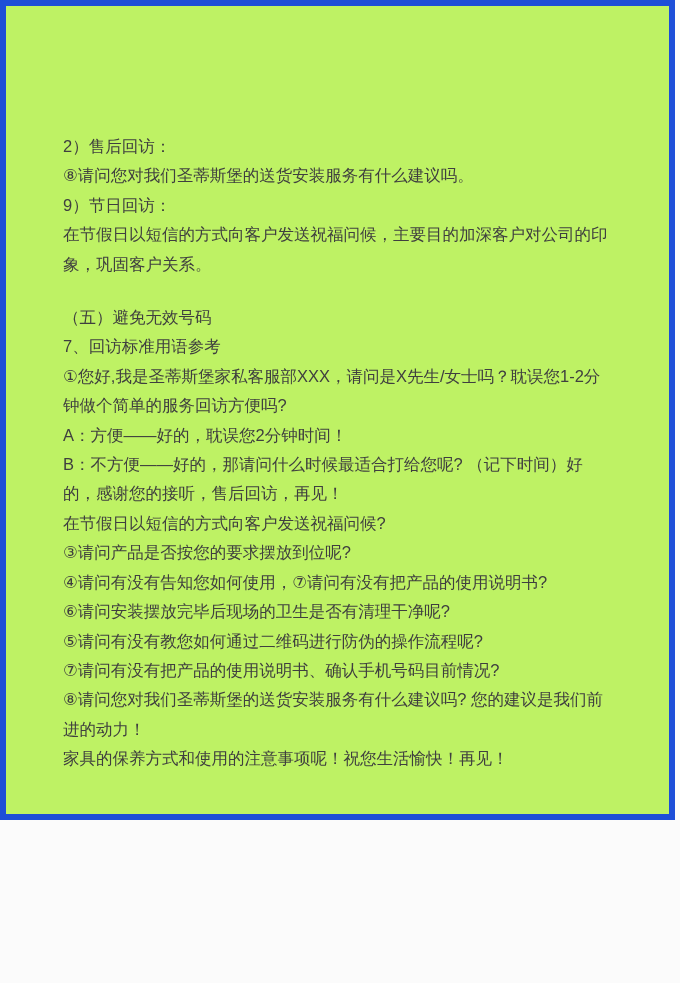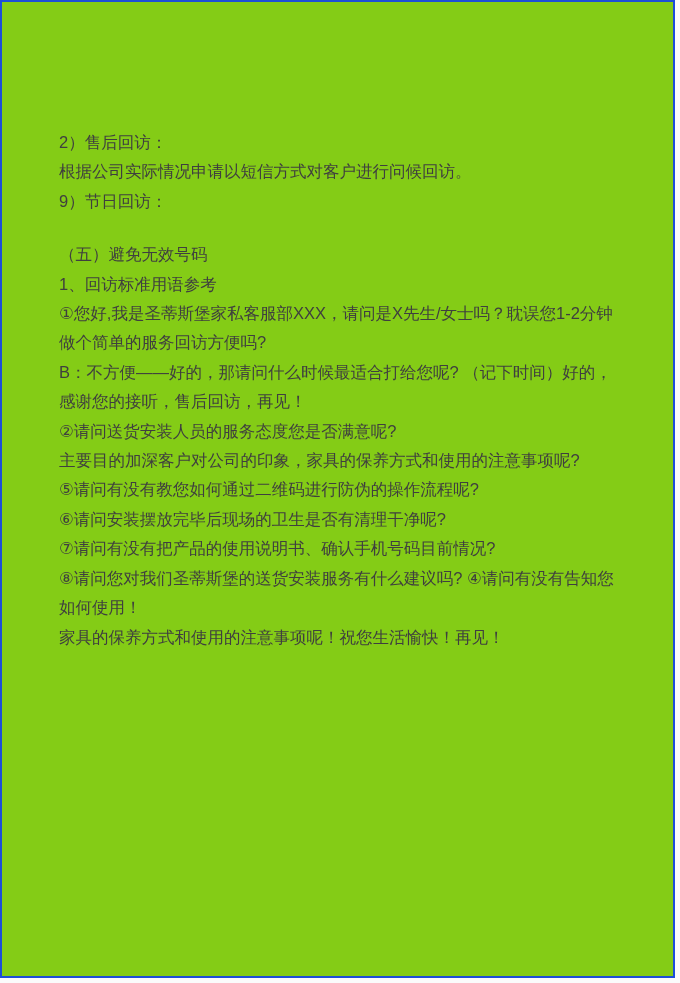--- a/index.html
+++ b/index.html
@@ -8,24 +8,24 @@
     width: 680px;
     height: 983px;
     background: #fbfbfb;
     font-family: "Liberation Sans", "DejaVu Sans", sans-serif;
   }
   .page {
     position: absolute;
     left: 0;
     top: 0;
     width: 675px;
-    height: 978px;
+    height: 820px;
     box-sizing: border-box;
-    background: #84cc16;
-    border: 2px solid #1d4ed8;
+    background: #bef264;
+    border: 6px solid #1d4ed8;
     overflow: hidden;
   }
   .content {
     padding: 126px 55px 0 57px;
   }
   .section + .section {
     margin-top: 24px;
   }
   .para {
     margin: 0;
@@ -37,30 +37,33 @@
     word-break: break-all;
   }
 </style>
 </head>
 <body>
 
 <div class="page">
   <div class="content" id="doc-body">
       <div class="section">
         <p class="para">2）售后回访：</p>
-        <p class="para">根据公司实际情况申请以短信方式对客户进行问候回访。</p>
+        <p class="para">⑧请问您对我们圣蒂斯堡的送货安装服务有什么建议吗。</p>
         <p class="para">9）节日回访：</p>
+        <p class="para">在节假日以短信的方式向客户发送祝福问候，主要目的加深客户对公司的印象，巩固客户关系。</p>
       </div>
       <div class="section">
         <p class="para">（五）避免无效号码</p>
-        <p class="para">1、回访标准用语参考</p>
+        <p class="para">7、回访标准用语参考</p>
         <p class="para">①您好,我是圣蒂斯堡家私客服部XXX，请问是X先生/女士吗？耽误您1-2分钟做个简单的服务回访方便吗?</p>
+        <p class="para">A：方便——好的，耽误您2分钟时间！</p>
         <p class="para">B：不方便——好的，那请问什么时候最适合打给您呢? （记下时间）好的，感谢您的接听，售后回访，再见！</p>
-        <p class="para">②请问送货安装人员的服务态度您是否满意呢?</p>
-        <p class="para">主要目的加深客户对公司的印象，家具的保养方式和使用的注意事项呢?</p>
+        <p class="para">在节假日以短信的方式向客户发送祝福问候?</p>
+        <p class="para">③请问产品是否按您的要求摆放到位呢?</p>
+        <p class="para">④请问有没有告知您如何使用，⑦请问有没有把产品的使用说明书?</p>
+        <p class="para">⑥请问安装摆放完毕后现场的卫生是否有清理干净呢?</p>
         <p class="para">⑤请问有没有教您如何通过二维码进行防伪的操作流程呢?</p>
-        <p class="para">⑥请问安装摆放完毕后现场的卫生是否有清理干净呢?</p>
         <p class="para">⑦请问有没有把产品的使用说明书、确认手机号码目前情况?</p>
-        <p class="para">⑧请问您对我们圣蒂斯堡的送货安装服务有什么建议吗? ④请问有没有告知您如何使用！</p>
+        <p class="para">⑧请问您对我们圣蒂斯堡的送货安装服务有什么建议吗? 您的建议是我们前进的动力！</p>
         <p class="para">家具的保养方式和使用的注意事项呢！祝您生活愉快！再见！</p>
       </div>
     </div>
 </div>
 
 </body></html>

